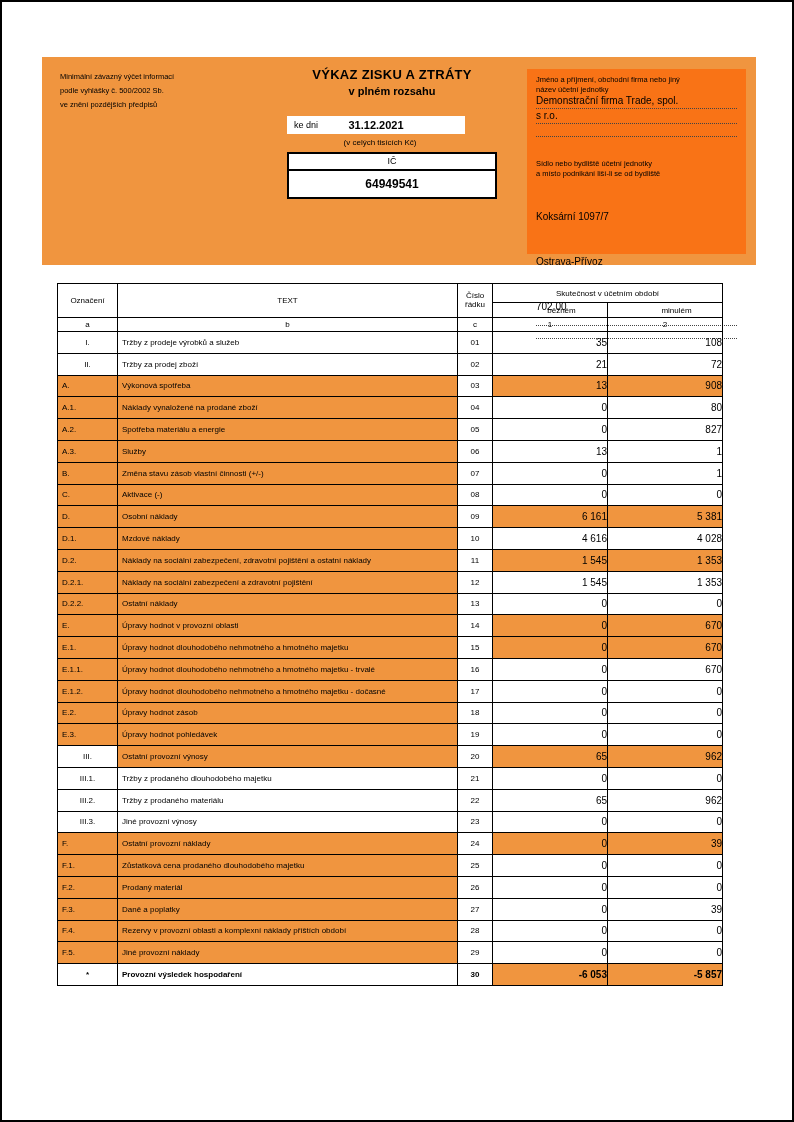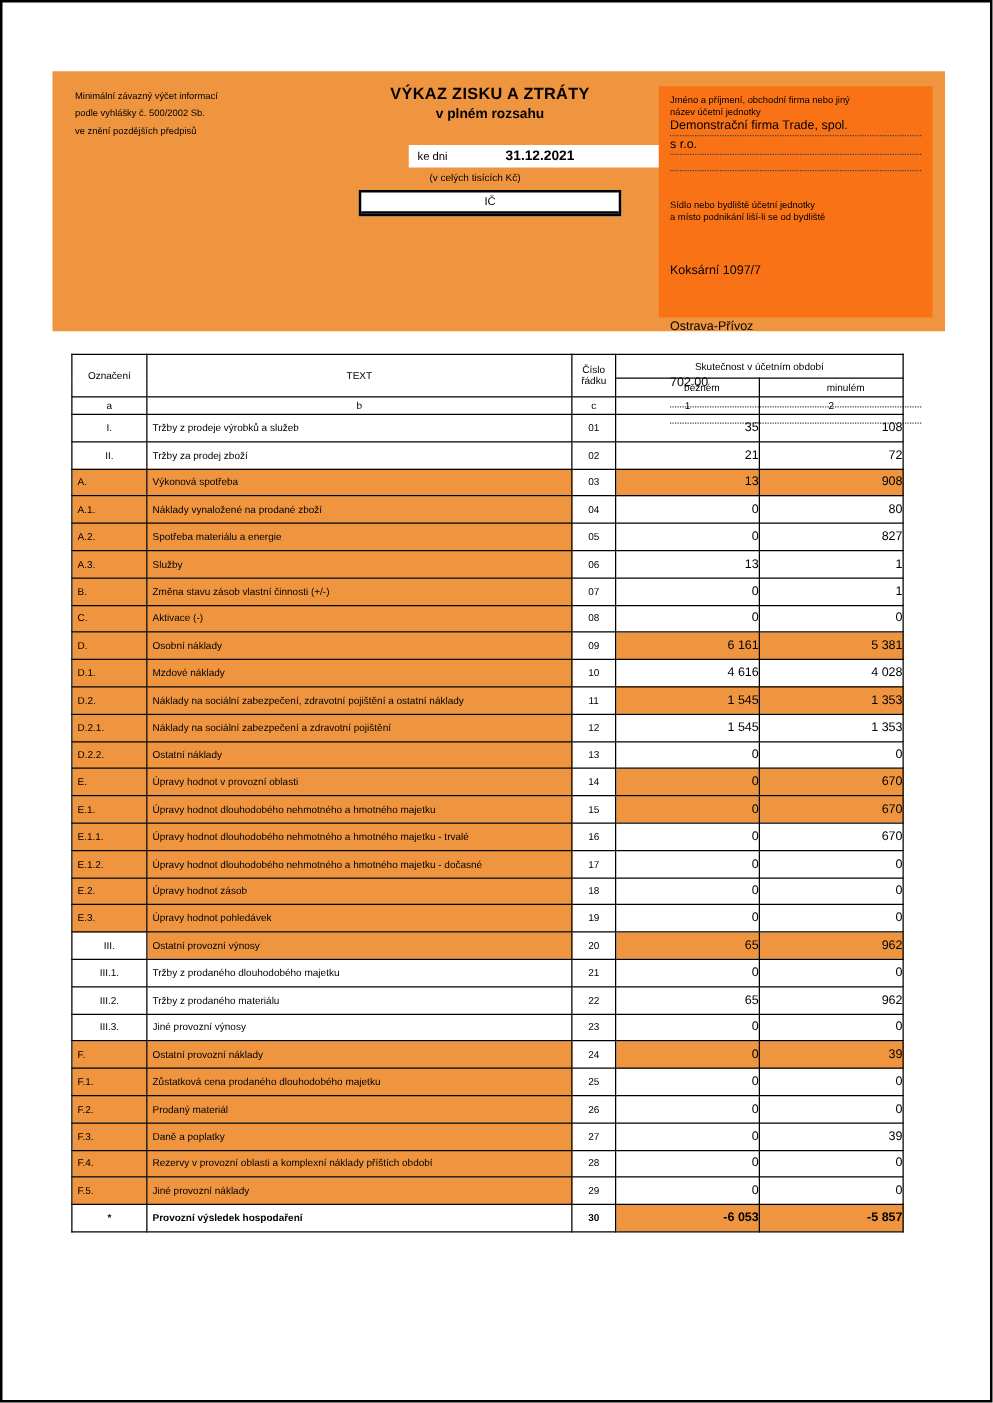--- a/index.html
+++ b/index.html
@@ -6,21 +6,21 @@
   * { margin: 0; padding: 0; box-sizing: border-box; }
   body { font-family: "Liberation Sans", "DejaVu Sans", sans-serif; color: #000; background: #fff; }
   .page { position: relative; width: 794px; height: 1122px; background: #fff; border: 2px solid #000; overflow: hidden; }
 
   
   .orange-block { position: absolute; left: 40px; top: 55px; width: 714px; height: 208px; background: var(--orange); }
   .legal-note { position: absolute; left: 18px; top: 13px; font-size: 7.5px; line-height: 14px; }
   .title-block { position: absolute; left: 208px; top: 10px; width: 284px; text-align: center; }
   .form-title { font-size: 13px; font-weight: bold; letter-spacing: .3px; }
   .form-subtitle { font-size: 11px; font-weight: bold; margin-top: 3px; }
-  .kedni-strip { position: absolute; left: 245px; top: 59px; width: 210px; height: 18px; background: #fff; margin-left: 40px; }
+  .kedni-strip { position: absolute; left: 245px; top: 59px; width: 178px; height: 18px; background: #fff; }
   .kedni-label { position: absolute; left: 7px; top: 4px; font-size: 9px; }
   .kedni-date { position: absolute; left: 0; right: 0; top: 3px; text-align: center; font-size: 11px; font-weight: bold; }
   .units-note { position: absolute; left: 233px; top: 81px; width: 210px; text-align: center; font-size: 8px; }
   .ic-box { position: absolute; left: 245px; top: 95px; width: 210px; background: #fff; border: 2px solid #000; }
   .ic-label { text-align: center; font-size: 9px; padding: 2px 0 3px; border-bottom: 2px solid #000; }
   .ic-value { text-align: center; font-size: 12px; font-weight: bold; padding: 6px 0; }
   .entity-box { position: absolute; left: 485px; top: 12px; width: 219px; height: 185px; background: #f97316; padding: 6px 9px 0; }
   .entity-label { font-size: 7.5px; line-height: 9.5px; }
   .entity-name { font-size: 10px; line-height: 14px; border-bottom: 1px dotted #444; }
   .dotted-blank { height: 13px; border-bottom: 1px dotted #444; }
@@ -66,20 +66,21 @@
 
     <div class="kedni-strip">
       <span class="kedni-label">ke dni</span>
       <span class="kedni-date">31.12.2021</span>
     </div>
 
     <div class="units-note">(v celých tisících Kč)</div>
 
     <div class="ic-box">
       <div class="ic-label">IČ</div>
+      <div class="ic-value">64949541</div>
     </div>
 
     <div class="entity-box">
       <div class="entity-label">
         <div>Jméno a příjmení, obchodní firma nebo jiný</div>
         <div>název účetní jednotky</div>
       </div>
       <div class="entity-name">Demonstrační firma Trade, spol.</div>
       <div class="entity-name">s r.o.</div>
       <div class="dotted-blank"></div>

